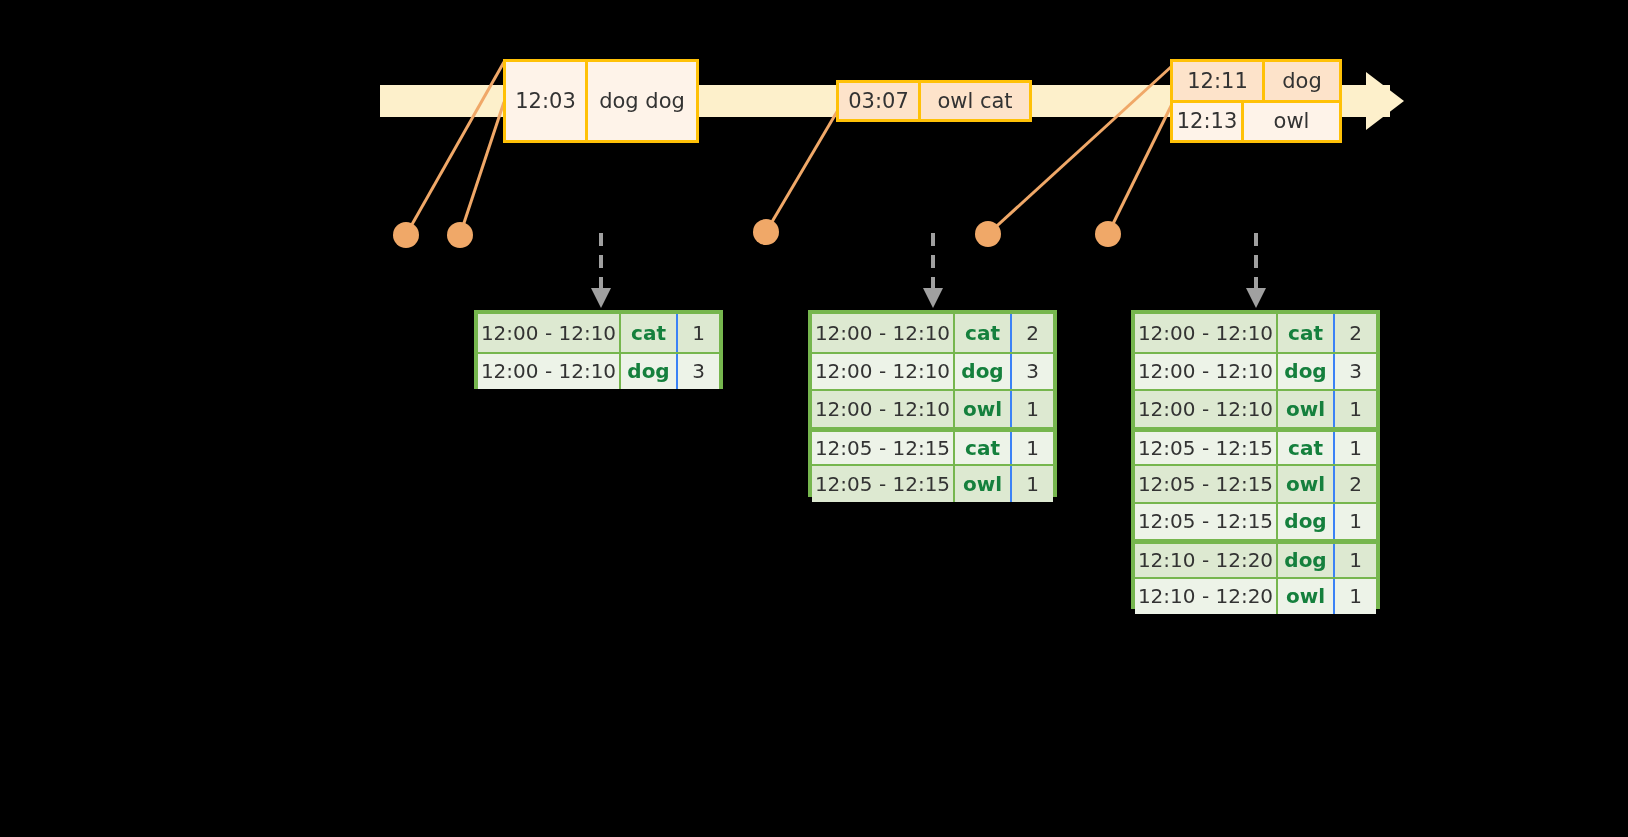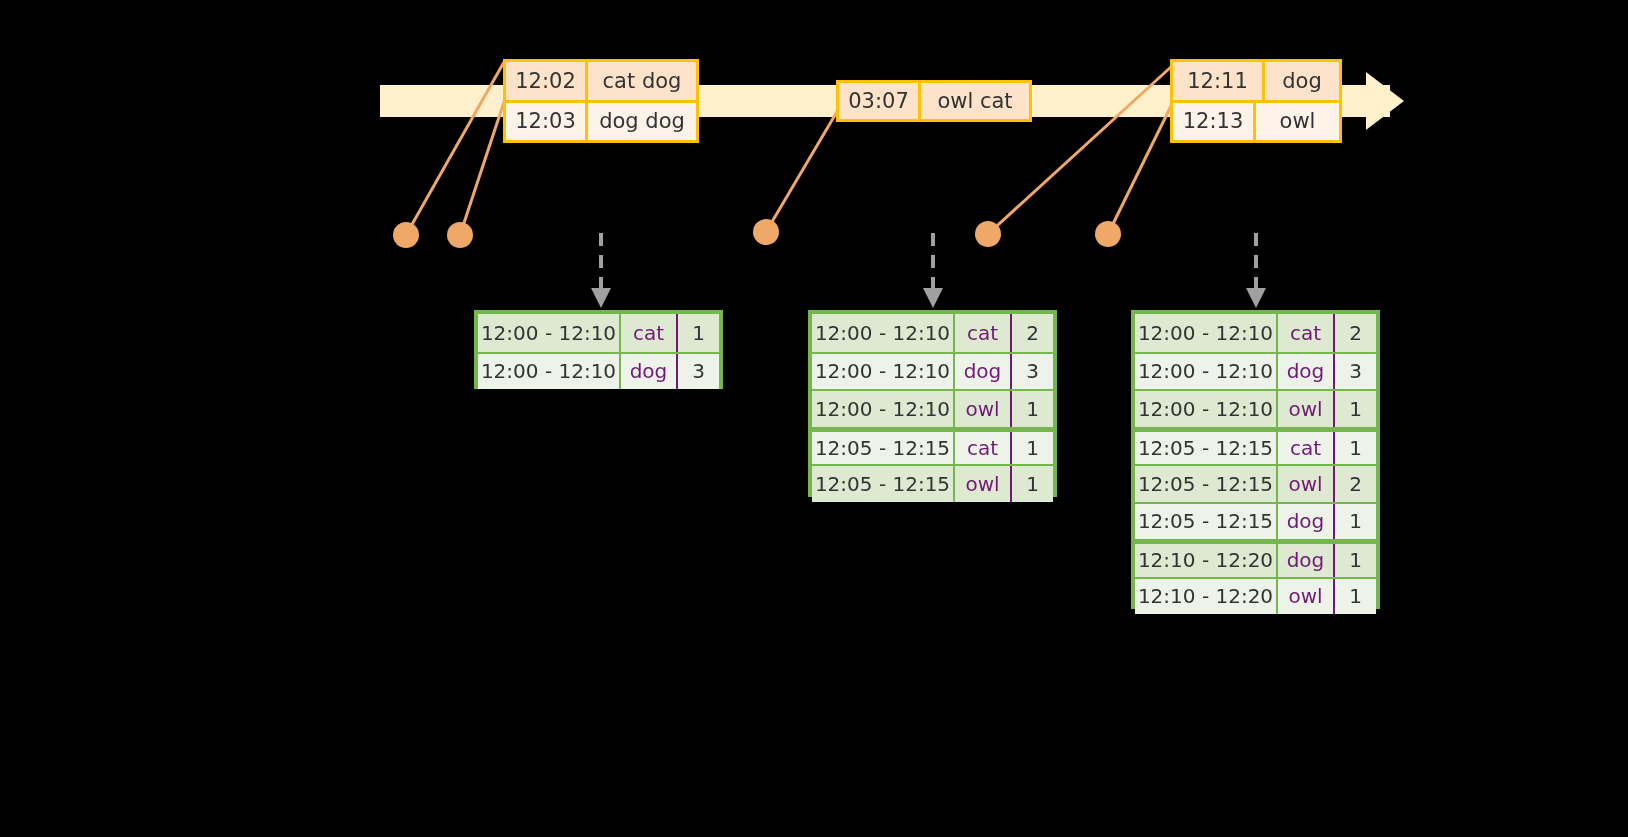--- a/index.html
+++ b/index.html
@@ -99,24 +99,25 @@
     justify-content: center;
     border-right: 2px solid #76B64E;
     color: #333333;
     font-size: 20px;
     box-sizing: border-box;
   }
   .res-key {
     display: flex;
     align-items: center;
     justify-content: center;
-    border-right: 2px solid #701a75;
-    color: #701a75;
+    border-right: 2px solid #3b82f6;
+    color: #15803d;
     font-size: 20px;
     box-sizing: border-box;
+    font-weight: bold;
   }
   .res-count {
     flex: 1 1 auto;
     display: flex;
     align-items: center;
     justify-content: center;
     color: #333333;
     font-size: 20px;
     box-sizing: border-box;
   }
@@ -151,44 +152,40 @@
       <line x1="933" y1="233" x2="933" y2="288" stroke="#A0A0A0" stroke-width="4" stroke-dasharray="13,9"></line>
       <polygon points="923,288 943,288 933,308" fill="#A0A0A0"></polygon>
     </g>
     <g>
       <line x1="1256" y1="233" x2="1256" y2="288" stroke="#A0A0A0" stroke-width="4" stroke-dasharray="13,9"></line>
       <polygon points="1246,288 1266,288 1256,308" fill="#A0A0A0"></polygon>
     </g>
   </svg>
 
   <div class="event-box" style="left:503px; top:59px; width:196px; height:84px;">
-    <div class="event-row shade-a">
-      <div class="event-time" style="width:82px;">12:02</div>
-      <div class="event-words">cat dog</div>
-    </div>
     <div class="event-row shade-b">
       <div class="event-time" style="width:82px;">12:03</div>
       <div class="event-words">dog dog</div>
     </div>
   </div>
 
   <div class="event-box" style="left:836px; top:80px; width:196px; height:42px;">
     <div class="event-row shade-a">
       <div class="event-time" style="width:82px;">03:07</div>
       <div class="event-words">owl cat</div>
     </div>
   </div>
 
   <div class="event-box" style="left:1170px; top:59px; width:172px; height:84px;">
     <div class="event-row shade-a">
       <div class="event-time" style="width:92px;">12:11</div>
       <div class="event-words">dog</div>
     </div>
     <div class="event-row shade-b">
-      <div class="event-time" style="width:83px;">12:13</div>
+      <div class="event-time" style="width:71px;">12:13</div>
       <div class="event-words">owl</div>
     </div>
   </div>
 
   <div class="result-table" style="left:474px; top:310px; width:249px; height:79px;">
     <div class="res-row shade-a">
       <div class="res-window" style="width:143px;">12:00 - 12:10</div>
       <div class="res-key" style="width:57px;">cat</div>
       <div class="res-count">1</div>
     </div>

